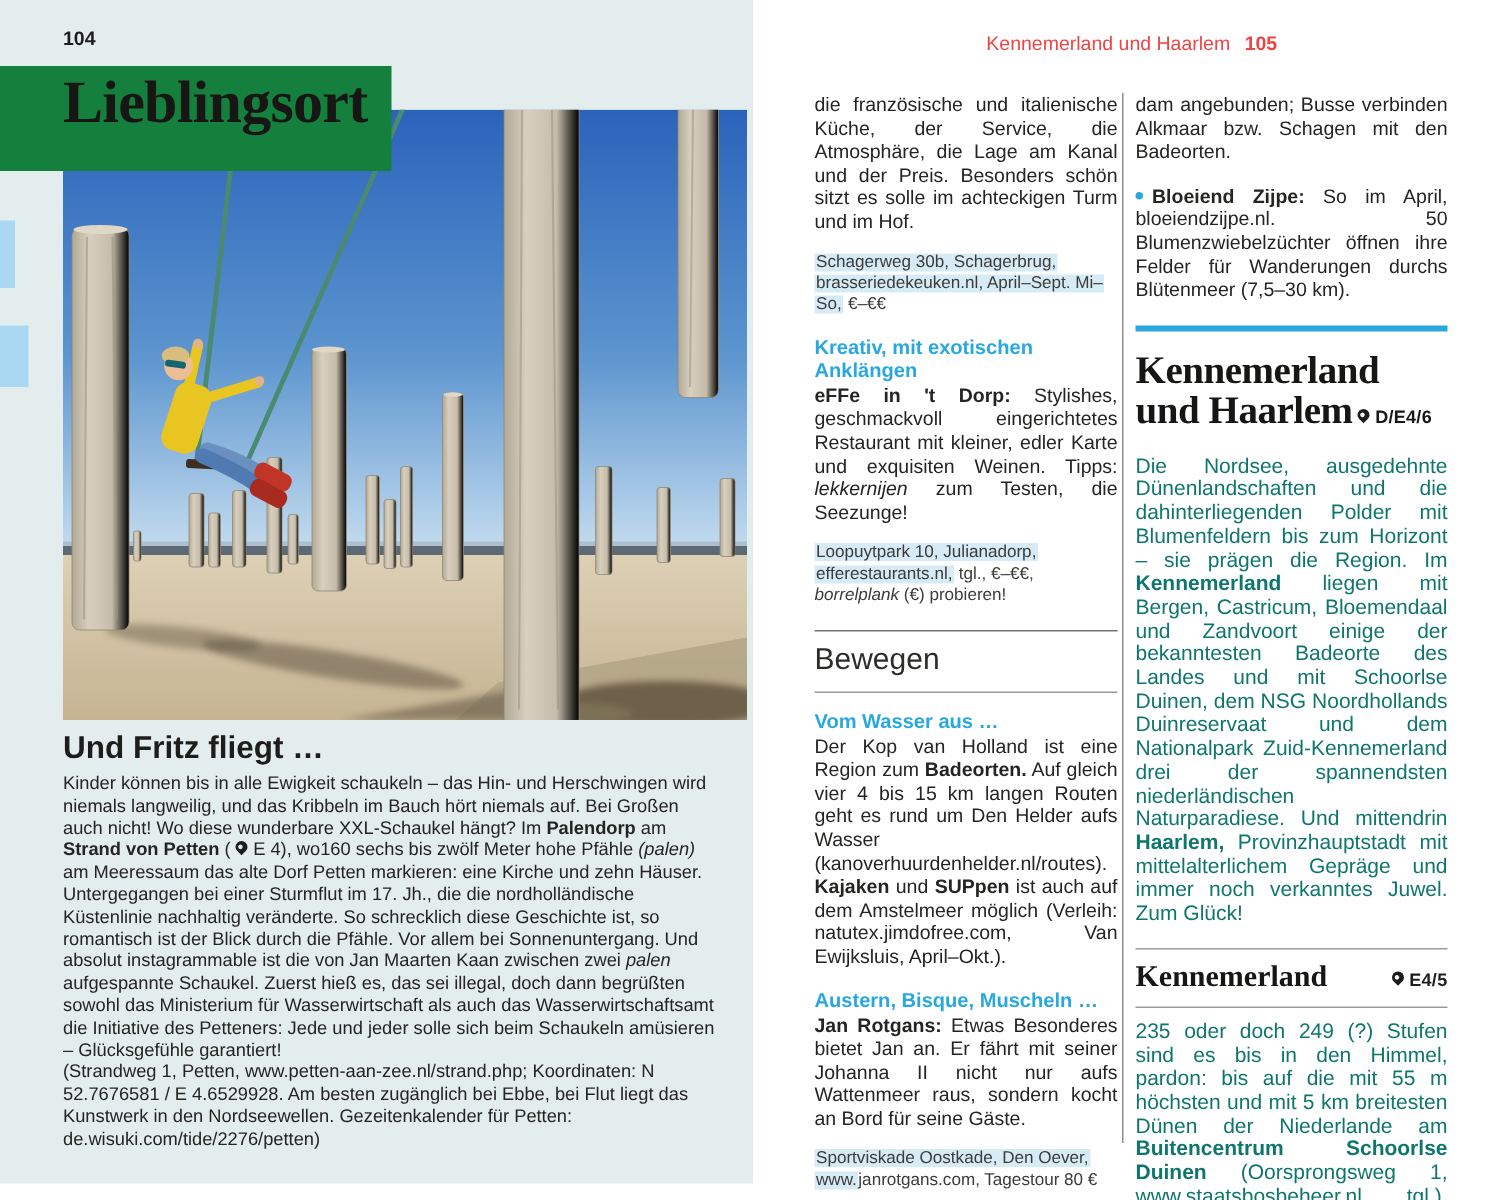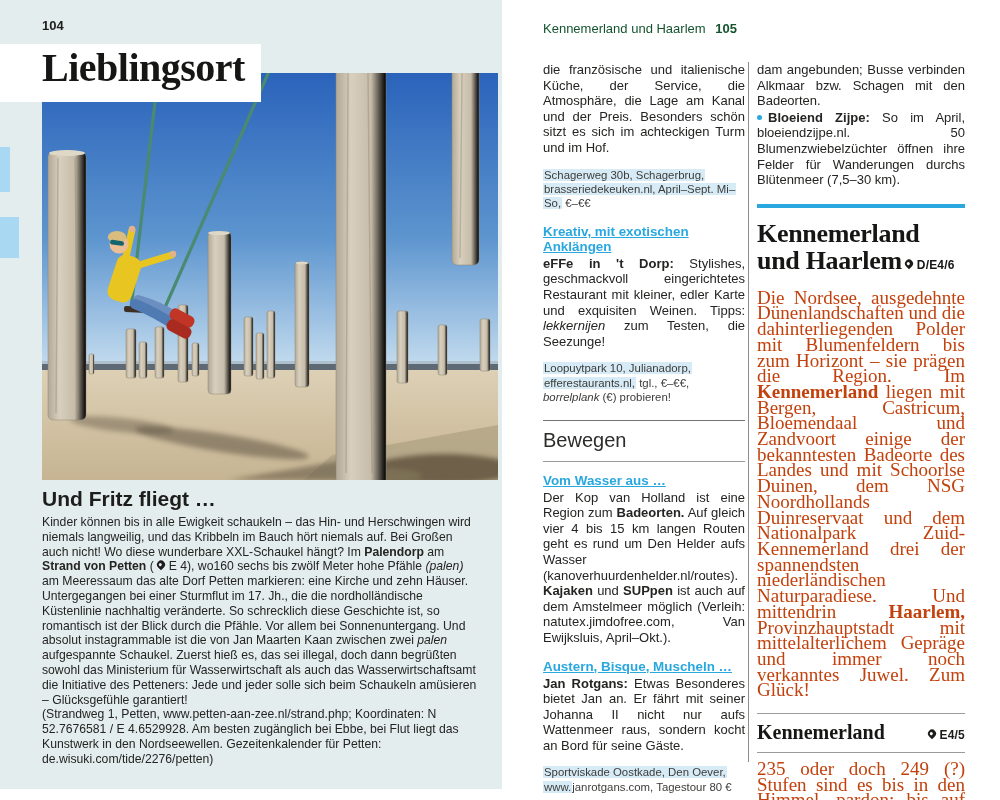--- a/index.html
+++ b/index.html
@@ -6,22 +6,22 @@
   body { background:#fff; font-family:"Liberation Sans", sans-serif; }
   .canvas { position:relative; width:1000px; height:800px; background:#fff; overflow:hidden; color:#1d1d1b; }
 
   
   .left-page { position:absolute; left:0; top:0; width:502px; height:789px; background:#e4edee; }
   .pagenum-left { position:absolute; left:42px; top:18px; font-size:13px; font-weight:bold; color:#1d1d1b; }
   .edge-tab { position:absolute; background:#a9d8f3; }
   .edge-tab.t1 { left:0; top:147px; width:10px; height:45px; }
   .edge-tab.t2 { left:0; top:217px; width:19px; height:41px; }
 
-  .kicker-box { position:absolute; left:0; top:44px; z-index:3; background:#ffffff;
-                padding:2px 16px 12px 42px; }
+  .kicker-box { position:absolute; left:0; top:44px; z-index:3; background:#15803d;
+                padding:2px 16px 24px 42px; }
   .kicker { font-family:"Liberation Serif", serif; font-weight:bold; font-size:40px;
             letter-spacing:-0.5px; color:#161614; line-height:1.1; }
 
   .photo { position:absolute; left:42px; top:73px; width:456px; height:407px; z-index:1; overflow:hidden; }
   .photo svg { display:block; width:100%; height:100%; }
 
   .lp-title { position:absolute; left:42px; top:487px; font-size:21px; font-weight:bold; color:#1d1d1b; }
   .lp-body { position:absolute; left:42px; top:515px; width:438px; font-size:12.2px; line-height:14.8px; color:#242422; }
   .lp-body p { margin:0; }
   .lp-body i, .rp i { }
@@ -29,47 +29,47 @@
   
   .pin { display:inline-block; width:8px; height:8px; background:#1c1c1a;
          border-radius:50% 50% 50% 0; transform:rotate(-45deg) translate(1px,-1px);
          position:relative; margin:0 4px 0 3px; }
   .pin::after { content:''; position:absolute; width:3px; height:3px; background:#e4edee;
                 border-radius:50%; top:2.4px; left:2.4px; }
   .pin.onwhite::after { background:#fff; }
 
   
   .right-page { position:absolute; left:503px; top:0; width:497px; height:800px; background:#fff; }
-  .rp-header { position:absolute; top:21px; left:40px; width:423px; text-align:left; font-size:13px; color:#14532d; }
+  .rp-header { position:absolute; top:21px; left:40px; width:423px; text-align:center; font-size:13px; color:#ef4444; }
   .rp-header b { margin-left:6px; }
   .col-divider { position:absolute; left:245px; top:62px; width:1px; height:700px; background:#8d8d8b; }
 
   .col { position:absolute; top:62px; }
   .col1 { left:40px; width:202px; }
   .col2 { left:254px; width:208px; }
 
   .body-sans { font-size:13px; line-height:15.6px; text-align:justify; hyphens:auto; color:#242422; }
   .addr { font-size:11.4px; line-height:14.4px; color:#3b3b39; margin-top:12px; text-align:left; }
   .hl { background:#d7ebf6; box-decoration-break:clone; -webkit-box-decoration-break:clone; padding:0 1px; }
-  .h-blue { font-size:13.4px; font-weight:bold; color:#29a8e0; margin:13px 0 2px; line-height:15px;text-decoration:underline; }
+  .h-blue { font-size:13.4px; font-weight:bold; color:#29a8e0; margin:13px 0 2px; line-height:15px; }
 
   .sechead { border-top:1px solid #737373; border-bottom:1px solid #9b9b99;
              padding:8px 0 9px; margin:15px 0 11px; font-size:20px; font-weight:normal; color:#2c2c2a; }
 
-  .bullet { margin-top:1px; }
+  .bullet { margin-top:14px; }
   .dot { display:inline-block; width:5px; height:5px; border-radius:50%; background:#29a8e0;
          margin-right:6px; vertical-align:2px; }
 
   .blue-rule { height:4px; background:#29a8e0; margin:16px 0 12px; }
   .region-h { font-family:"Liberation Serif", serif; font-weight:bold; font-size:26px;
               line-height:27px; color:#161614; letter-spacing:-0.3px; }
   .gridref { font-family:"Liberation Sans", sans-serif; font-size:12px; font-weight:bold; letter-spacing:0.2px; }
 
-  .body-serif { font-family:Liberation Serif, serif; font-size:19px; line-height:15.7px;
-                text-align:justify; hyphens:auto; color:#c2410c; margin-top:11px; }
+  .body-serif { font-family:Liberation Sans, sans-serif; font-size:14px; line-height:15.7px;
+                text-align:justify; hyphens:auto; color:#0f766e; margin-top:11px; }
 
   .subhead { display:flex; justify-content:space-between; align-items:baseline;
              border-top:1px solid #9b9b99; border-bottom:1px solid #9b9b99;
              padding:7px 0 8px; margin:15px 0 3px; }
   .subhead h3 { font-family:"Liberation Serif", serif; font-size:20px; font-weight:bold; color:#161614; }
 </style>
 </head>
 <body>
 
 <div class="canvas">
@@ -184,21 +184,21 @@
   </div>
 
   <div class="right-page">
     <div class="rp-header">
       <span>Kennemerland und Haarlem</span>
       <b>105</b>
     </div>
     <div class="col-divider"></div>
 
     <div class="col col1 rp">
-      <p class="body-sans">die französische und italienische Küche, der Service, die Atmosphäre, die Lage am Kanal und der Preis. Besonders schön sitzt es sich im achteckigen Turm und im Hof.</p>
+      <p class="body-sans">die französische und italienische Küche, der Service, die Atmosphäre, die Lage am Kanal und der Preis. Besonders schön sitzt es solle im achteckigen Turm und im Hof.</p>
       <p class="addr"><span class="hl">Schagerweg 30b, Schagerbrug, brasseriedekeuken.nl, April–Sept. Mi–So,</span> €–€€</p>
 
       <h4 class="h-blue">Kreativ, mit exotischen Anklängen</h4>
       <p class="body-sans"><b>eFFe in 't Dorp:</b> Stylishes, geschmackvoll eingerichtetes Restaurant mit kleiner, edler Karte und exquisiten Weinen. Tipps: <i>lekkernijen</i> zum Testen, die Seezunge!</p>
       <p class="addr"><span class="hl">Loopuytpark 10, Julianadorp, efferestaurants.nl,</span> tgl., €–€€, <i>borrelplank</i> (€) probieren!</p>
 
       <h3 class="sechead">Bewegen</h3>
 
       <h4 class="h-blue" style="margin-top:0">Vom Wasser aus …</h4>
       <p class="body-sans">Der Kop van Holland ist eine Region zum <b>Badeorten.</b> Auf gleich vier 4 bis 15 km langen Routen geht es rund um Den Helder aufs Wasser (kanoverhuurdenhelder.nl/routes). <b>Kajaken</b> und <b>SUPpen</b> ist auch auf dem Amstelmeer möglich (Verleih: natutex.jimdofree.com, Van Ewijksluis, April–Okt.).</p>

